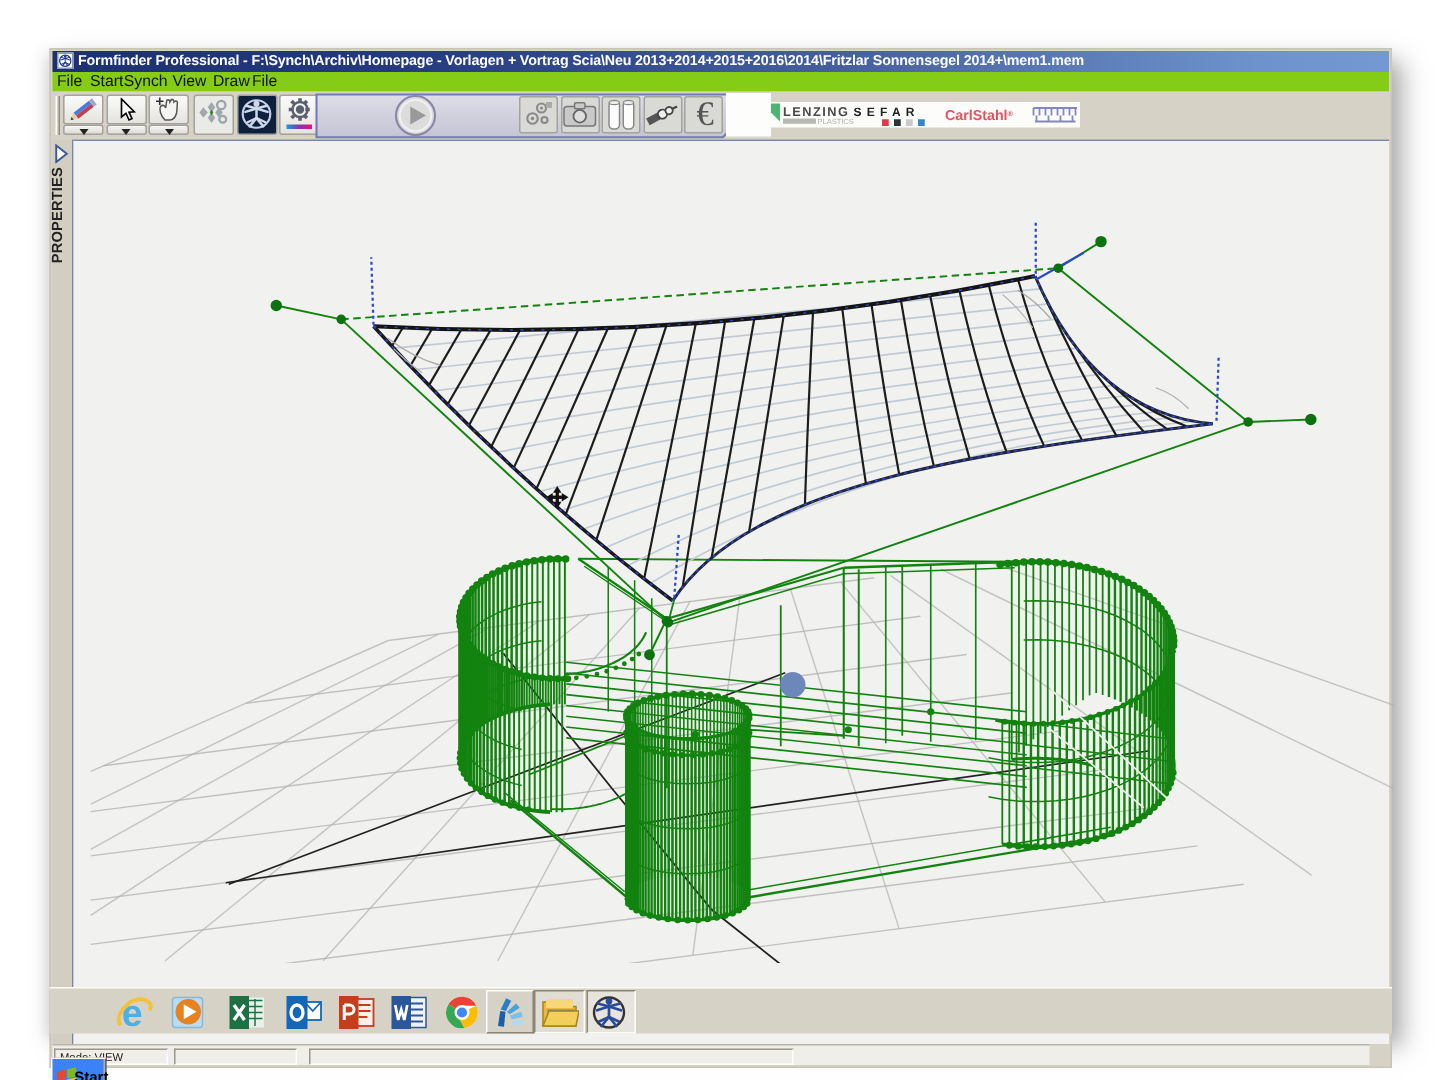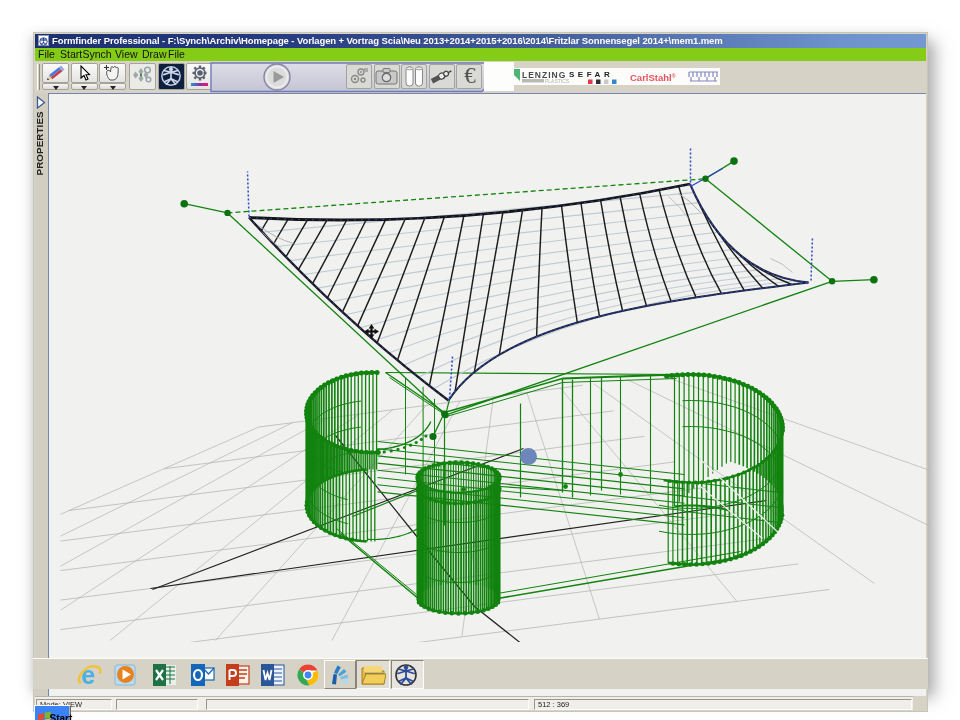--- a/index.html
+++ b/index.html
@@ -197,21 +197,20 @@
     <svg style="position:absolute;left:1px;top:3px" width="10" height="13" viewBox="0 0 10 13">
           <path d="M1.5 1 L8.5 6.5 L1.5 12 Z" fill="#fff" stroke="#3c5a96" stroke-width="1.3"></path>
         </svg>
     <div class="txt">PROPERTIES</div>
   </div>
   <div id="canvas"></div>
   <div id="status">
     <div class="sfield" style="left:1px;width:76px">Mode: VIEW</div>
     <div class="sfield" style="left:81px;width:82px"></div>
     <div class="sfield" style="left:171px;width:323px"></div>
-    <div class="sfield" style="left:499px;right:1px">512 : 369</div>
   </div>
  </div>
  <div id="taskbar">
   <div id="start">
     <svg style="position:absolute;left:2px;top:4px" width="15" height="18" viewBox="0 0 15 18">
       <g transform="skewY(-12)">
             <rect x="1" y="4.5" width="6" height="6" fill="#e34a33"></rect>
             <rect x="7.8" y="4.5" width="6" height="6" fill="#7db72f"></rect>
       <rect x="1" y="11.2" width="6" height="6" fill="#2a7fd4"></rect>
             <rect x="7.8" y="11.2" width="6" height="6" fill="#f5c328"></rect>

